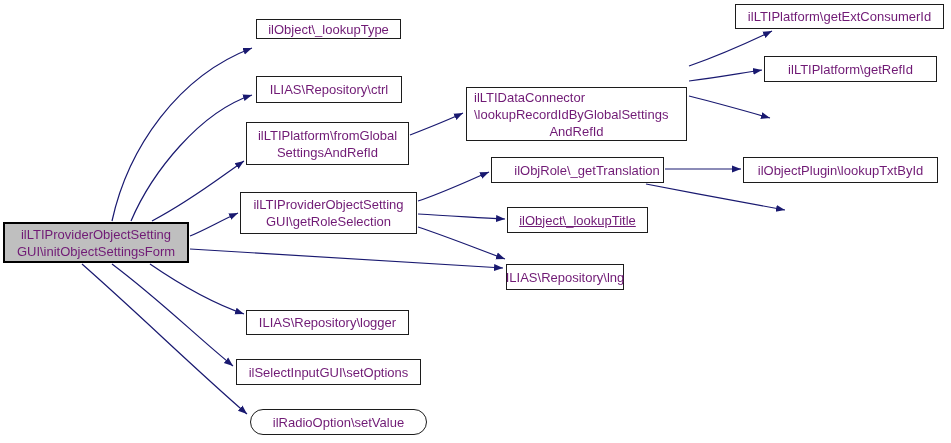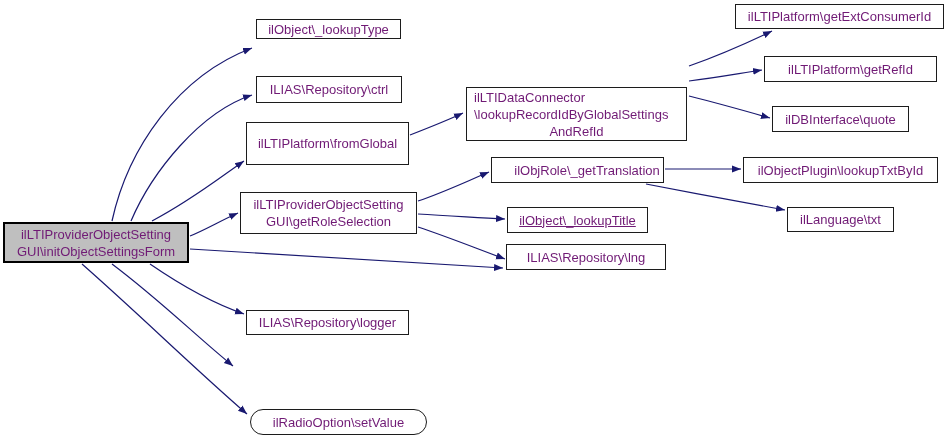--- a/index.html
+++ b/index.html
@@ -62,67 +62,65 @@
   <div class="node" style="left:256px; top:19px; width:145px; height:20px;">
     <span>ilObject\_lookupType</span>
   </div>
 
   <div class="node" style="left:256px; top:76px; width:146px; height:27px;">
     <span>ILIAS\Repository\ctrl</span>
   </div>
 
   <div class="node" style="left:246px; top:122px; width:163px; height:43px;">
     <span>ilLTIPlatform\fromGlobal</span>
+    <span>SettingsAndRefId</span>
   </div>
 
   <div class="node" style="left:240px; top:192px; width:177px; height:42px;">
     <span>ilLTIProviderObjectSetting</span>
     <span>GUI\getRoleSelection</span>
   </div>
 
   <div class="node" style="left:246px; top:310px; width:163px; height:25px;">
     <span>ILIAS\Repository\logger</span>
   </div>
 
+  <div class="node" style="left:236px; top:359px; width:185px; height:26px;">
+    <span>ilSelectInputGUI\setOptions</span>
+  </div>
 
   <div class="node" style="left:250px; top:409px; width:177px; height:26px;border-radius:13px;">
     <span>ilRadioOption\setValue</span>
   </div>
 
   <div class="node" style="left:466px; top:59px; width:221px; height:54px;margin-top:28px;">
     <span class="ln-left">ilLTIDataConnector</span>
     <span class="ln-left">\lookupRecordIdByGlobalSettings</span>
     <span class="ln-center">AndRefId</span>
   </div>
 
   <div class="node" style="left:491px; top:157px; width:173px; height:26px;padding-left:19px;">
     <span>ilObjRole\_getTranslation</span>
   </div>
 
   <div class="node" style="left:507px; top:207px; width:141px; height:26px;text-decoration:underline;">
     <span>ilObject\_lookupTitle</span>
   </div>
 
-  <div class="node" style="left:506px; top:244px; width:160px; height:26px;">
+  <div class="node" style="left:506px; top:264px; width:118px; height:26px;">
     <span>ILIAS\Repository\lng</span>
   </div>
 
   <div class="node" style="left:735px; top:4px; width:209px; height:25px;">
     <span>ilLTIPlatform\getExtConsumerId</span>
   </div>
 
   <div class="node" style="left:764px; top:56px; width:173px; height:26px;">
     <span>ilLTIPlatform\getRefId</span>
   </div>
 
-  <div class="node" style="left:772px; top:106px; width:137px; height:26px;">
-    <span>ilDBInterface\quote</span>
-  </div>
 
   <div class="node" style="left:743px; top:157px; width:195px; height:26px;">
     <span>ilObjectPlugin\lookupTxtById</span>
   </div>
 
-  <div class="node" style="left:787px; top:207px; width:107px; height:25px;">
-    <span>ilLanguage\txt</span>
-  </div>
 
 </div>
 
 </body></html>

